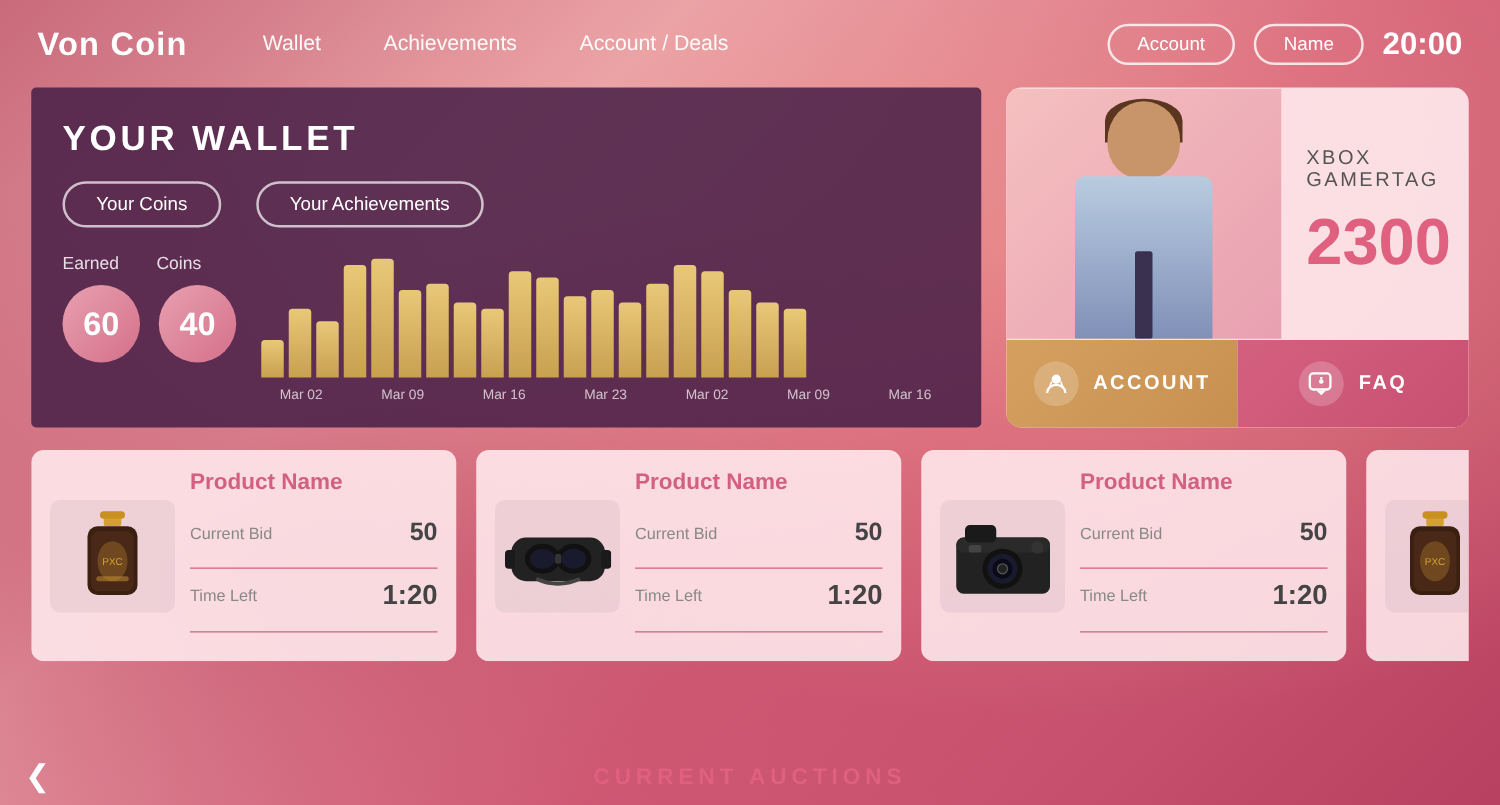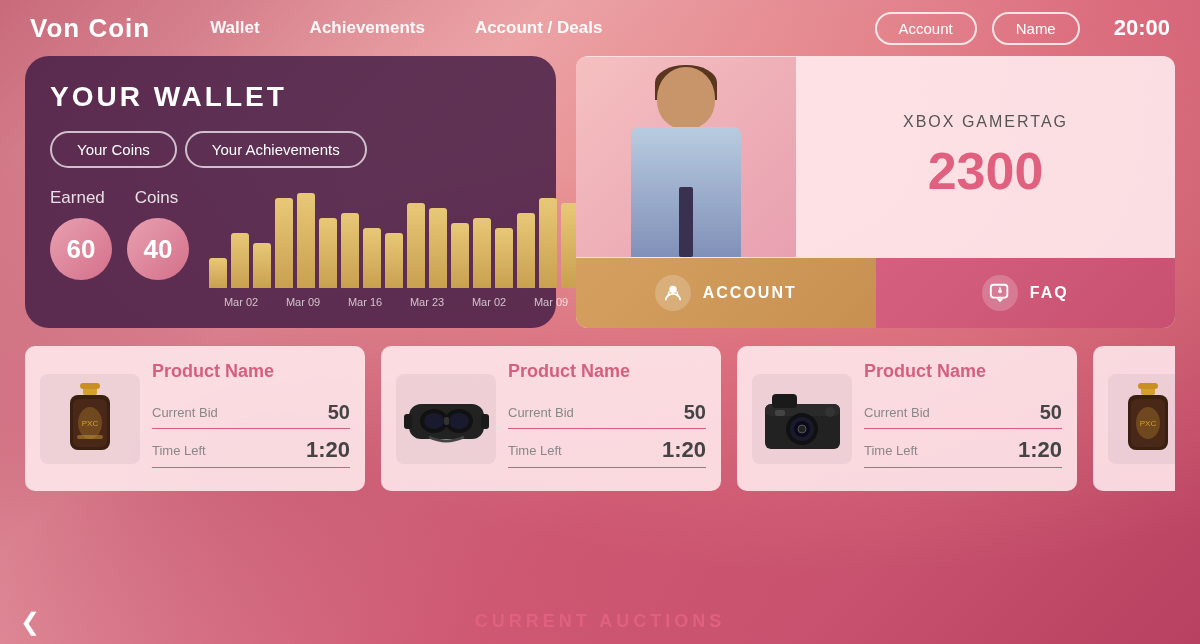--- a/index.html
+++ b/index.html
@@ -22,21 +22,21 @@
         radial-gradient(ellipse at 20% 70%, rgba(180,50,80,0.5) 0%, transparent 50%);
       z-index: 0;
     }
 
     
     nav {
       position: relative;
       z-index: 10;
       display: flex;
       align-items: center;
-      height: 56px;
+      height: 70px;
       padding: 0 30px;
     }
 
     .logo {
       color: white;
       font-size: 26px;
       font-weight: bold;
       letter-spacing: 1px;
       margin-right: 60px;
       flex-shrink: 0;
@@ -47,79 +47,78 @@
       gap: 50px;
       flex: 1;
     }
 
     .nav-link {
       color: white;
       font-size: 17px;
       cursor: pointer;
       text-decoration: none;
       opacity: 0.95;
-      font-weight: bold;
     }
 
     .nav-right {
       display: flex;
       align-items: center;
       gap: 15px;
     }
 
     .nav-btn {
       color: white;
       border: 2px solid rgba(255,255,255,0.8);
       border-radius: 20px;
       padding: 6px 22px;
       font-size: 15px;
       cursor: pointer;
       background: transparent;
     }
 
     .clock {
       color: white;
-      font-size: 22px;
-      font-weight: bold;
-      margin-left: 19px;
+      font-size: 25px;
+      font-weight: bold;
+      margin-left: 0;
     }
 
     
     .main-content {
       position: relative;
       z-index: 5;
       padding: 0 25px;
     }
 
     .top-row {
       display: flex;
       gap: 20px;
       margin-bottom: 18px;
     }
 
     
     .wallet-card {
       background: rgba(70, 30, 70, 0.85);
-      border-radius: 24px;
+      border-radius: 4px;
       padding: 25px 25px 20px;
-      width: 531px;
+      width: 760px;
       flex-shrink: 0;
     }
 
     .wallet-title {
       color: white;
       font-size: 28px;
       font-weight: bold;
       letter-spacing: 3px;
       margin-bottom: 18px;
     }
 
     .wallet-buttons {
       display: flex;
-      gap: 8px;
+      gap: 28px;
       margin-bottom: 20px;
     }
 
     .wallet-btn {
       border: 2px solid rgba(255,255,255,0.7);
       border-radius: 25px;
       padding: 8px 25px;
       color: white;
       font-size: 15px;
       cursor: pointer;
@@ -139,21 +138,21 @@
     }
 
     .coins-labels {
       display: flex;
       gap: 30px;
       margin-bottom: 5px;
     }
 
     .coin-label {
       color: rgba(255,255,255,0.85);
-      font-size: 17px;
+      font-size: 14px;
     }
 
     .coins-circles {
       display: flex;
       gap: 15px;
     }
 
     .coin-circle {
       width: 62px;
       height: 62px;
@@ -332,21 +331,21 @@
       font-size: 18px;
       font-weight: bold;
       margin-bottom: 19px;
     }
 
     .product-row {
       display: flex;
       align-items: center;
       justify-content: space-between;
       border-bottom: 1.5px solid #d46080;
-      padding-bottom: 4px;
+      padding-bottom: 16px;
       margin-bottom: 8px;
     }
 
     .product-row-label {
       color: #888;
       font-size: 13px;
     }
 
     .product-row-value {
       color: #444;

